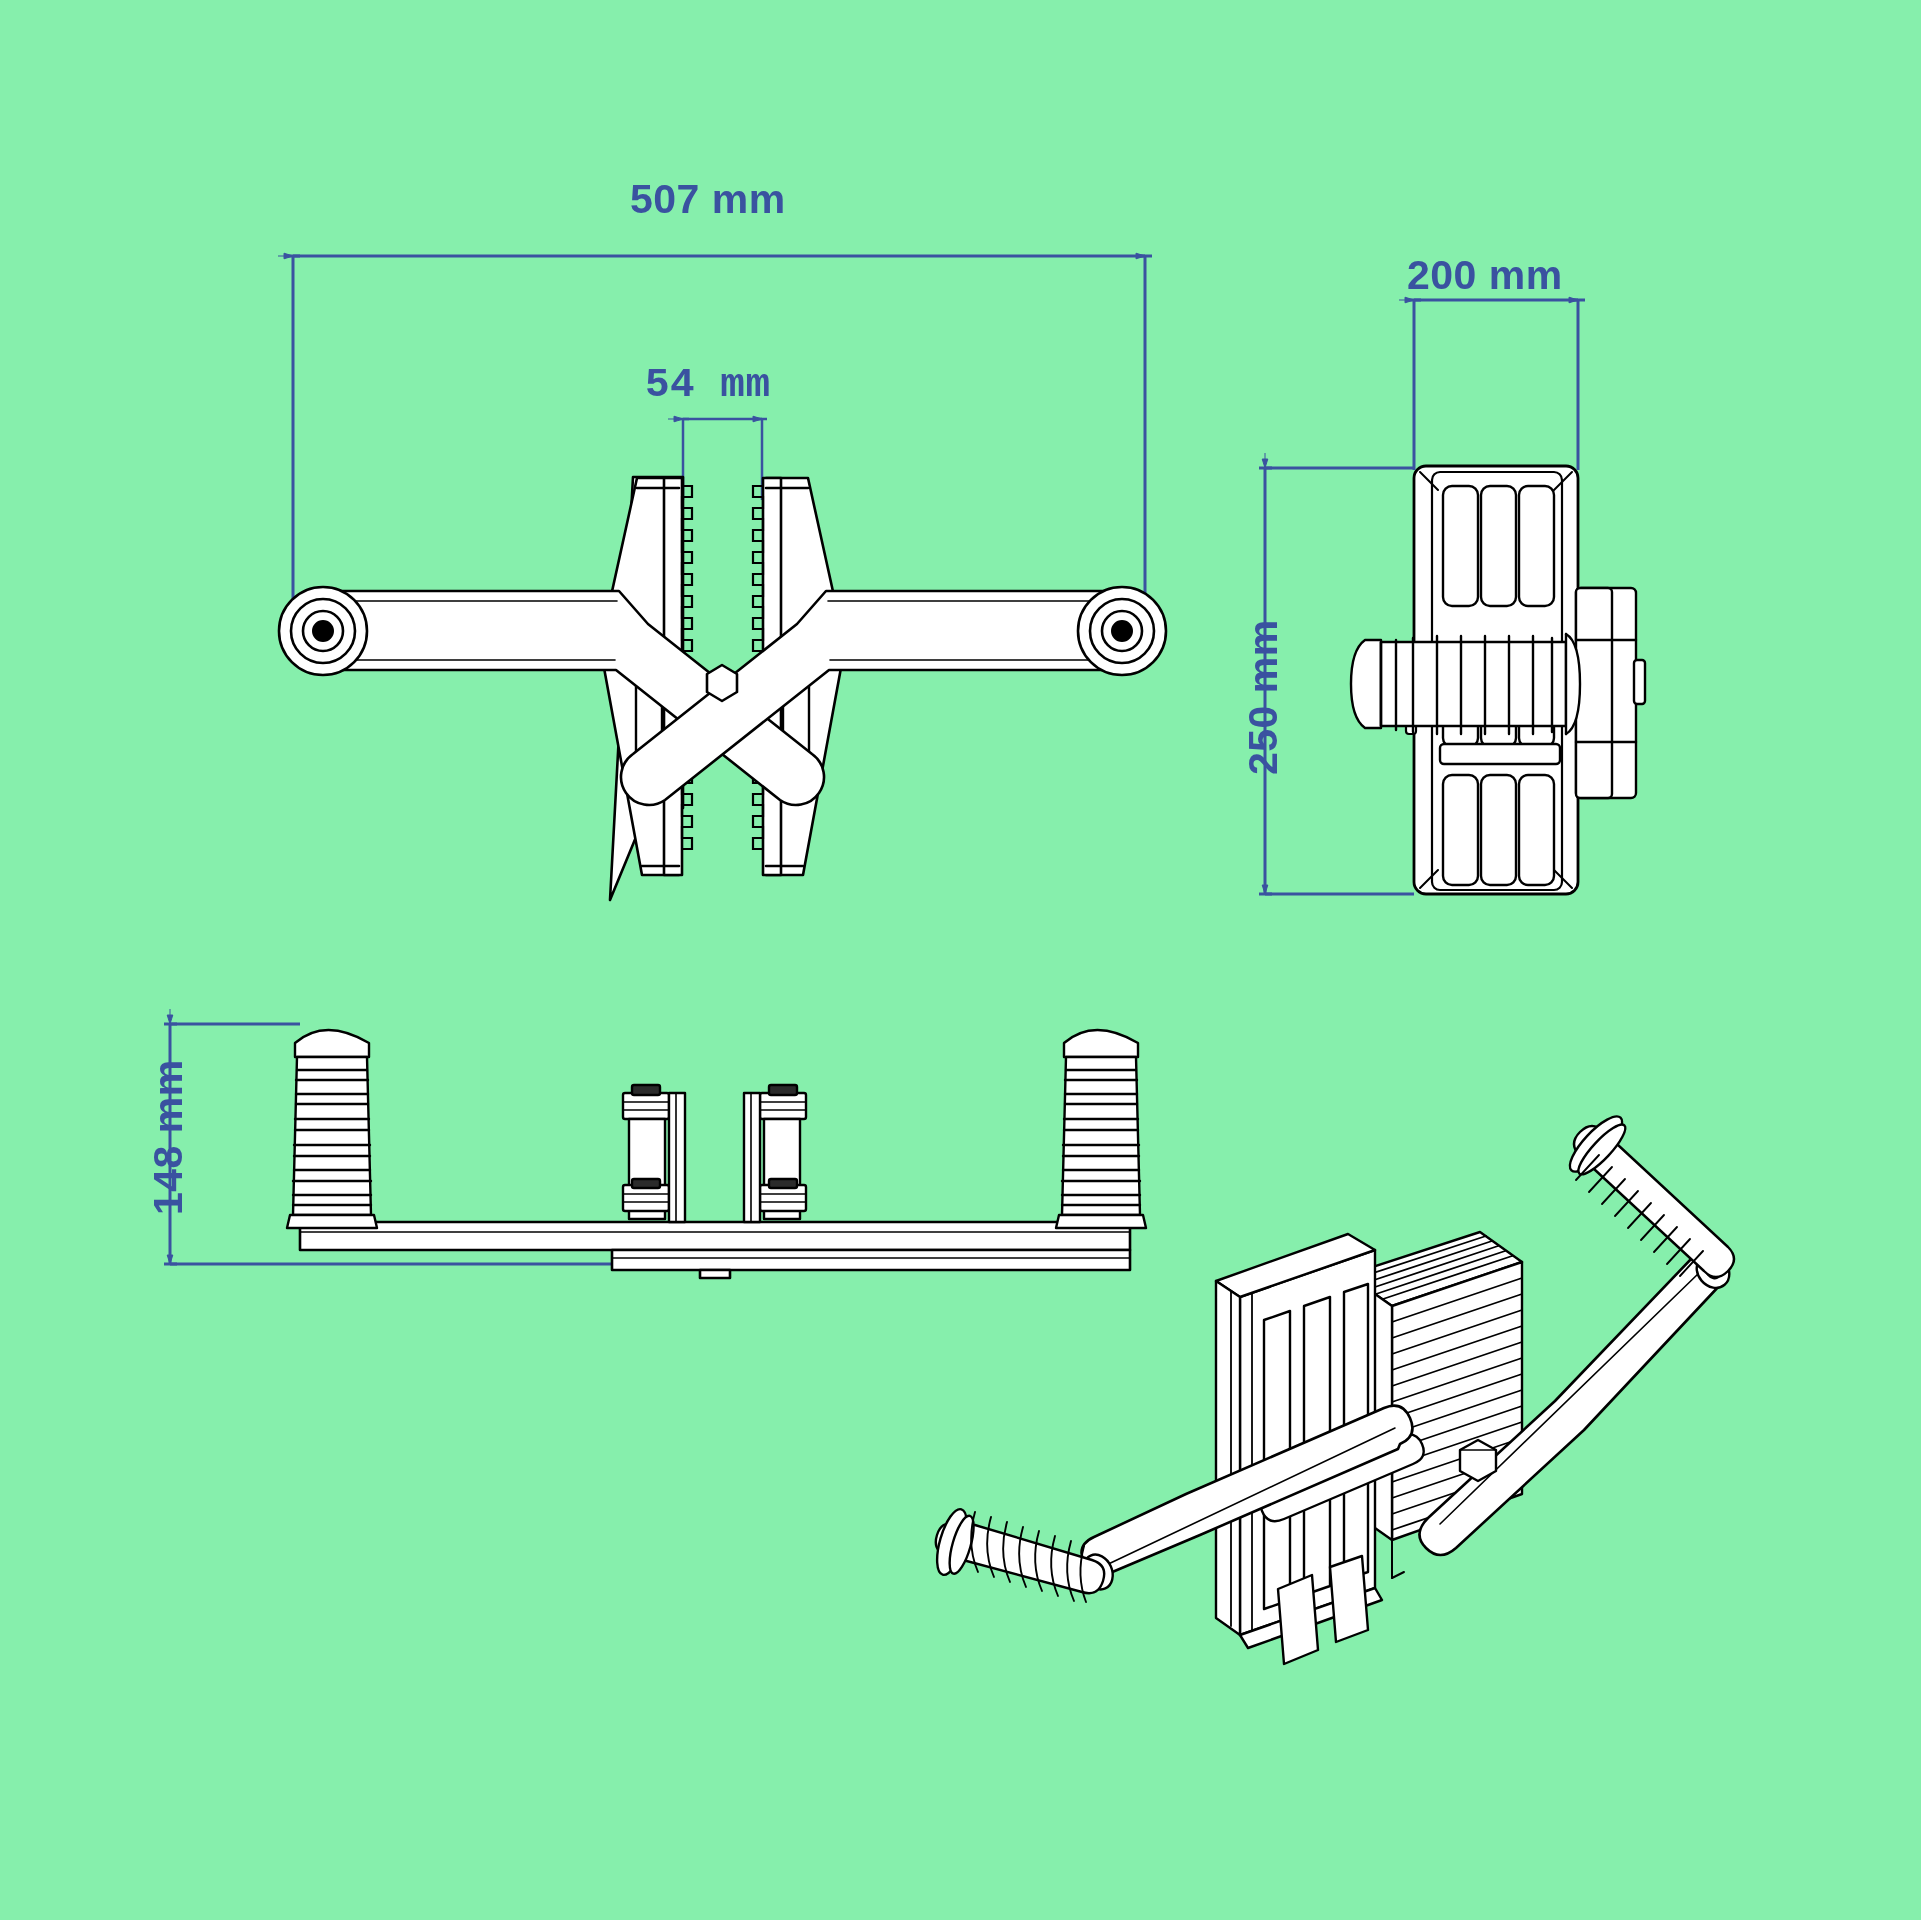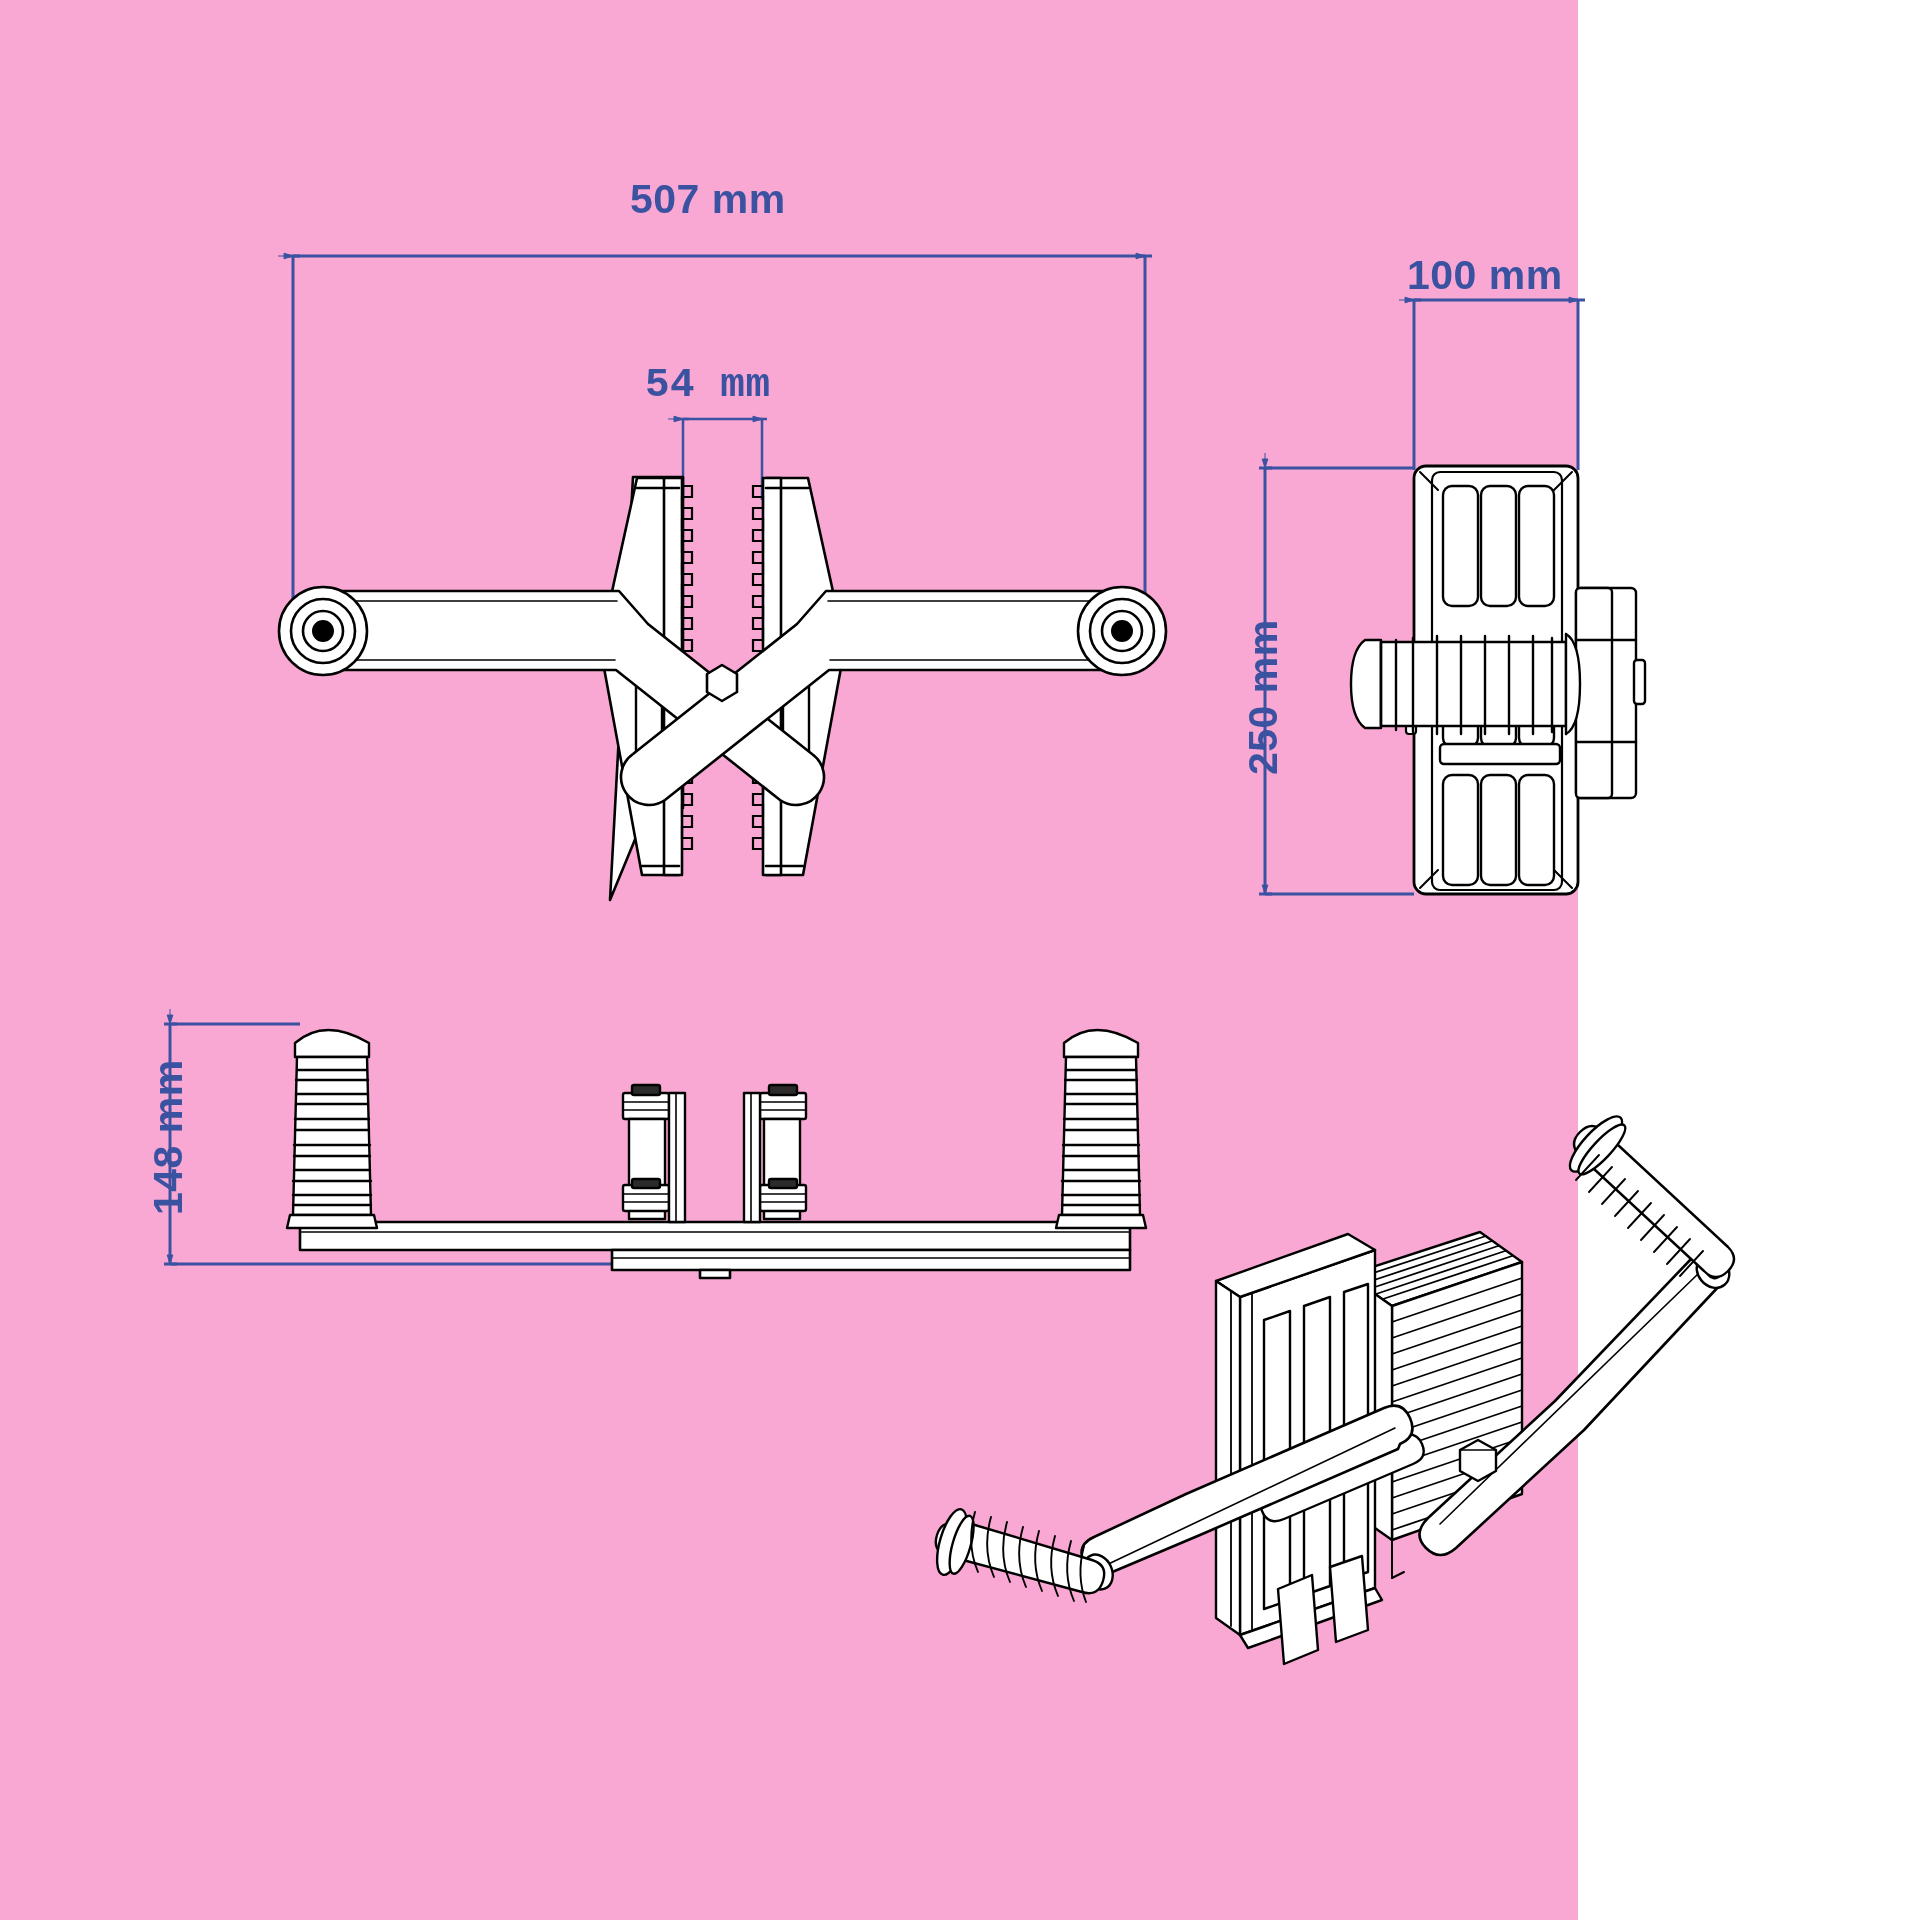--- a/index.html
+++ b/index.html
@@ -9,23 +9,23 @@
     background: #ffffff;
   }
   body {
     width: 1921px;
     height: 1920px;
     overflow: hidden;
     font-family: "Liberation Sans", sans-serif;
   }
   #sheet {
     position: relative;
-    width: 1578px;
+    width: 1921px;
     height: 1920px;
-    background: #f9a8d4;
+    background: #86efac;
   }
   #drawing-svg {
     position: absolute;
     left: 0;
     top: 0;
     width: 1921px;
     height: 1920px;
     display: block;
   }
   .dim-text {
@@ -495,19 +495,19 @@
         <line x1="1392" y1="1578" x2="1404" y2="1572"></line>
       </g>
     </g>
 
   </svg>
 
   <div class="dim-text" style="left:630px; top:176px;">507 mm</div>
 
   <div class="dim-text" style="left:645px; top:362px;font-family:Liberation Mono, monospace;">54 mm</div>
 
-  <div class="dim-text" style="left:1407px; top:252px;">100 mm</div>
+  <div class="dim-text" style="left:1407px; top:252px;">200 mm</div>
 
   <div class="dim-text rot" style="left:1240px; top:775px;">250 mm</div>
 
   <div class="dim-text rot" style="left:145px; top:1215px;">148 mm</div>
 
 </div>
 
 </body></html>

